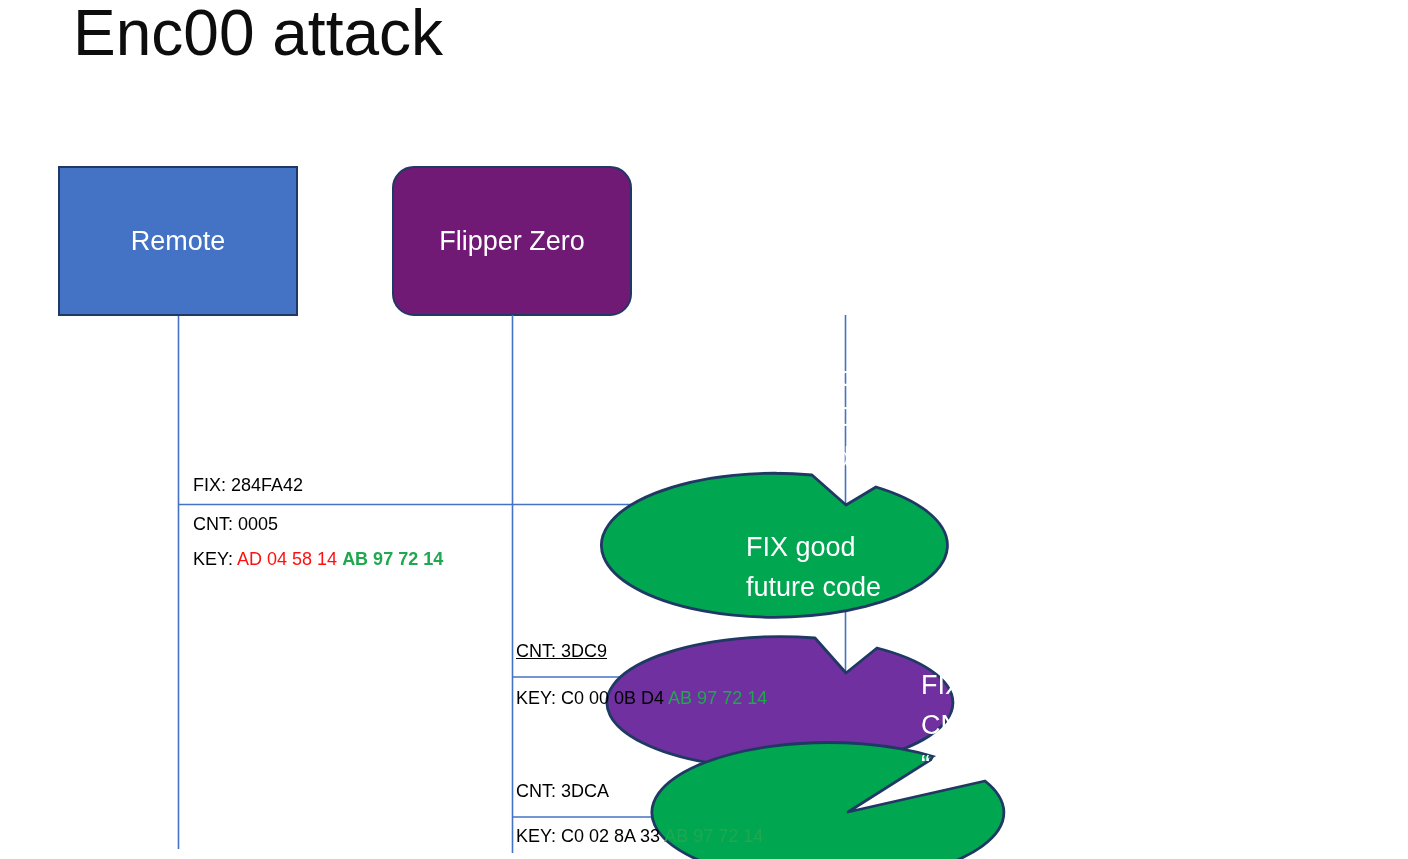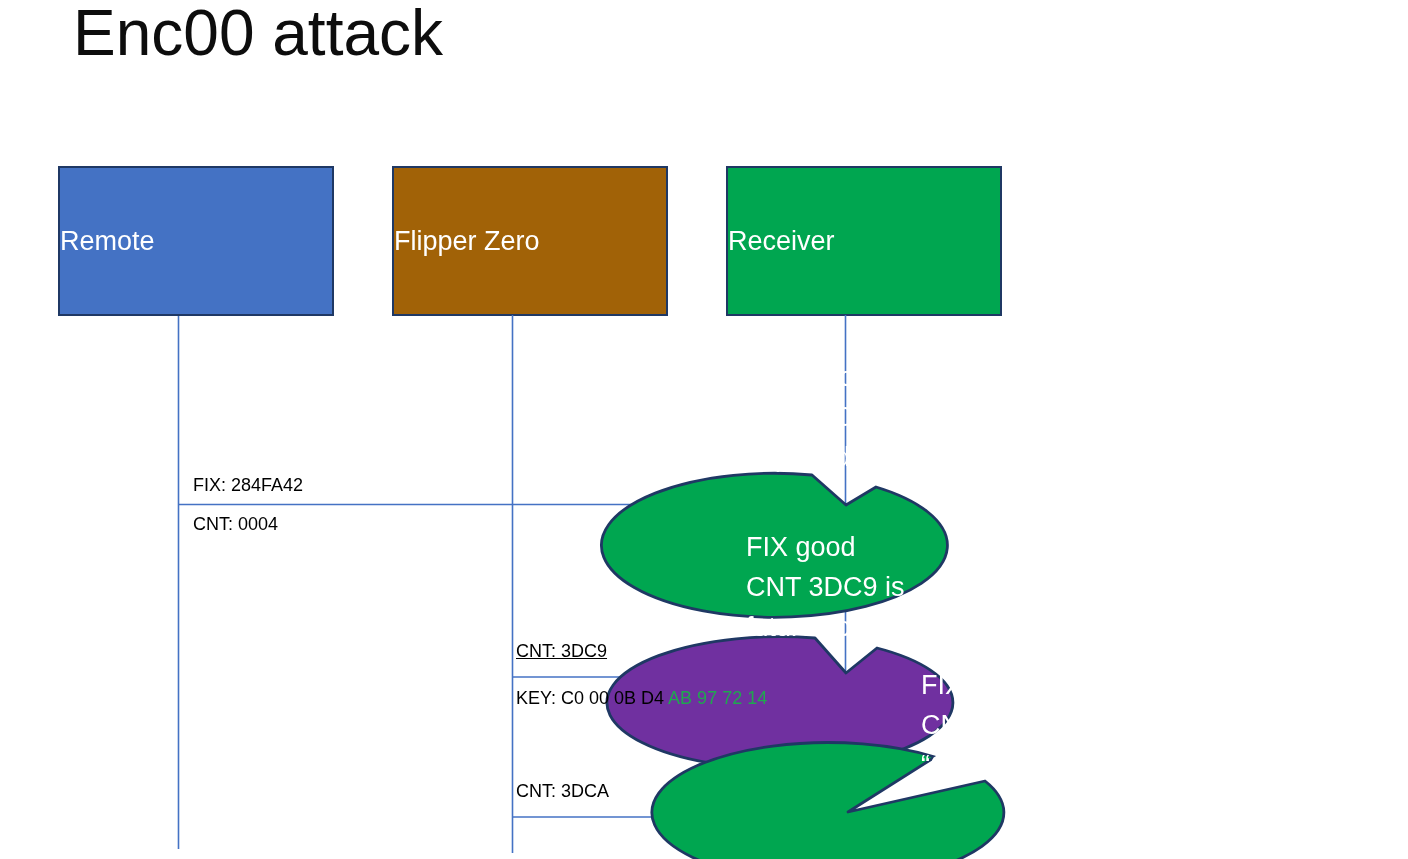--- a/index.html
+++ b/index.html
@@ -5,27 +5,27 @@
   html,body { margin:0; padding:0; background:#ffffff; }
   .stage {
     position:relative; width:1408px; height:859px; background:#ffffff;
     font-family:"Liberation Sans", sans-serif; overflow:hidden;
   }
   .slide-title {
     position:absolute; left:73px; top:-4px; margin:0;
     font-size:64px; font-weight:400; color:#0d0d0d; white-space:nowrap;
   }
   .actor {
-    position:absolute; top:166px; width:276px; height:150px;
-    display:flex; align-items:center; justify-content:flex-start;
+    position:absolute; top:166px; width:240px; height:150px;
+    display:flex; align-items:center; justify-content:center;
     color:#ffffff; font-size:27px; box-sizing:border-box;
     border:2.5px solid #1F3864; text-align:center;
   }
   .actor-remote   { left:58px;  background:#4472C4; }
-  .actor-flipper  { left:392px; background:#a16207; }
+  .actor-flipper  { left:392px; background:#701a75;border-radius:22px; }
   .actor-receiver { left:726px; background:#00A650; }
 
   svg.diagram { position:absolute; left:0; top:0; }
 
   .msg-label {
     position:absolute; font-size:18px; color:#000000; white-space:nowrap;
     line-height:28px;
   }
   .c-red     { color:#FF1010; }
   .c-green   { color:#1FA84F; }
@@ -45,23 +45,20 @@
 <div class="stage">
 
   <h1 class="slide-title">Enc00 attack</h1>
 
   <div class="actor actor-remote">
     <span>Remote</span>
   </div>
   <div class="actor actor-flipper">
     <span>Flipper Zero</span>
   </div>
-  <div class="actor actor-receiver">
-    <span>Receiver</span>
-  </div>
 
   <svg class="diagram" width="1408" height="859" viewBox="0 0 1408 859">
 
     <line x1="178.5" y1="316" x2="178.5" y2="849" stroke="#4472C4" stroke-width="1.6"></line>
     <line x1="512.5" y1="315" x2="512.5" y2="853" stroke="#4472C4" stroke-width="1.6"></line>
     <line x1="845.5" y1="315" x2="845.5" y2="859" stroke="#4472C4" stroke-width="1.6"></line>
 
     <line x1="178.5" y1="504.5" x2="828" y2="504.5" stroke="#4472C4" stroke-width="1.6"></line>
     <polygon points="845,504.5 826,497.5 826,511.5" fill="#4472C4"></polygon>
 
@@ -70,37 +67,42 @@
 
     <line x1="512.5" y1="817" x2="828" y2="817" stroke="#4472C4" stroke-width="1.6"></line>
     <polygon points="845,817 826,810 826,824" fill="#4472C4"></polygon>
 
     <path d="M 812 475 A 173 72 0 1 0 876 487 L 846 505 Z" fill="#00A650" stroke="#1F3864" stroke-width="2.8" stroke-linejoin="round"></path>
     <path d="M 815 638 A 173 66 0 1 0 877 648 L 846 673 Z" fill="#7030A0" stroke="#1F3864" stroke-width="2.8" stroke-linejoin="round"></path>
     <path d="M 935 757 A 176 70 0 1 0 985 781 L 848 812 Z" fill="#00A650" stroke="#1F3864" stroke-width="2.8" stroke-linejoin="round"></path>
   </svg>
 
   <div class="msg-label" style="left:193px; top:471px;">FIX: 284FA42</div>
-  <div class="msg-label" style="left:193px; top:510px;">CNT: 0004</div>
+  <div class="msg-label" style="left:193px; top:510px;">CNT: 0005</div>
+  <div class="msg-label" style="left:193px; top:545px;">
+    <span>KEY: </span><span class="c-red">AD 04 58 14 </span><span class="c-green-b">AB 97 72 14</span>
+  </div>
 
   <div class="msg-label" style="left:516px; top:637px;text-decoration:underline;">CNT: 3DC9</div>
   <div class="msg-label" style="left:516px; top:684px;">
     <span>KEY: C0 00 0B D4 </span><span class="c-green">AB 97 72 14</span>
   </div>
 
   <div class="msg-label" style="left:516px; top:777px;">CNT: 3DCA</div>
+  <div class="msg-label" style="left:516px; top:822px;">
+    <span>KEY: C0 02 8A 33 </span><span class="c-green">AB 97 72 14</span>
+  </div>
 
   <div class="bubble-text bt-1">
     <div>FIX good</div>
     <div>CNT 0001 good</div>
     <div>“Opened”</div>
   </div>
   <div class="bubble-text bt-2">
     <div>FIX good</div>
-    <div>CNT 3DC9 is</div>
     <div>future code</div>
   </div>
   <div class="bubble-text bt-3">
     <div>FIX good</div>
     <div>CNT is 3DCA</div>
     <div>“Opened”</div>
   </div>
 
 </div>
 

